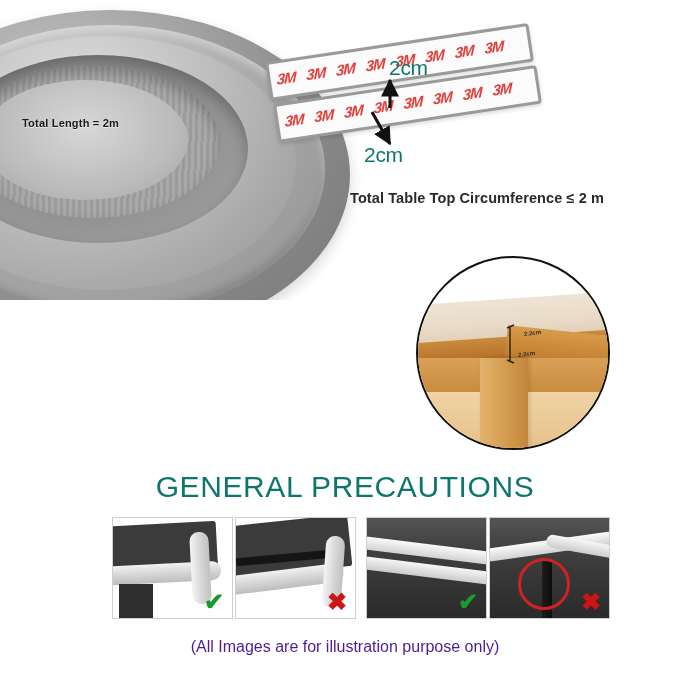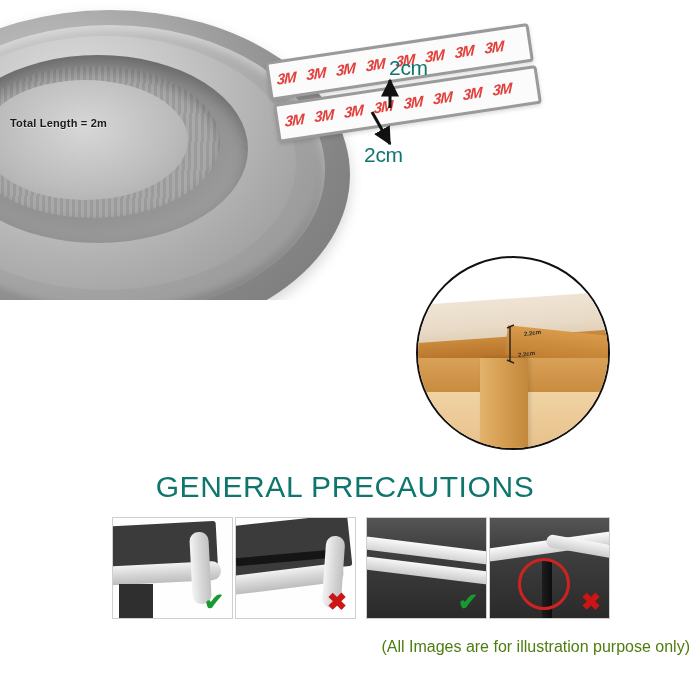--- a/index.html
+++ b/index.html
@@ -36,21 +36,21 @@
   .coil-hole-inner{
     position:absolute;left:-34px;top:66px;width:254px;height:152px;border-radius:50%;
     background:repeating-linear-gradient(92deg,#a9a9a9 0 3px,#9b9b9b 3px 6px);
     box-shadow:inset 0 6px 12px rgba(0,0,0,.22);
   }
   .coil-hole-core{
     position:absolute;left:-18px;top:80px;width:206px;height:120px;border-radius:50%;
     background:radial-gradient(ellipse at 50% 40%,#d7d7d7 0%,#bcbcbc 60%,#a5a5a5 100%);
   }
   .length-label{
-    position:absolute;left:10px;top:117px;
+    position:absolute;left:22px;top:117px;
     font-size:11px;font-weight:bold;color:#1a1a1a;letter-spacing:.2px;
     white-space:nowrap;text-shadow:0 1px 1px rgba(255,255,255,.7);
   }
 
   
   .strip{
     position:absolute;height:33px;width:260px;
     background:#fbfbfb;
     border:3px solid #9a9a9a;border-radius:4px;
     overflow:hidden;
@@ -169,22 +169,22 @@
     position:absolute;left:28px;top:40px;width:46px;height:46px;
     border:3px solid #cf2222;border-radius:50%;
   }
   .mark{
     position:absolute;font-size:24px;font-weight:bold;line-height:1;
   }
   .mark-ok{right:8px;bottom:4px;color:#179a2e;}
   .mark-no{right:8px;bottom:4px;color:#cc1515;}
 
   .footnote{
-    position:absolute;left:0;right:0;top:638px;text-align:right;
-    font-size:16px;color:#4d7c0f;
+    position:absolute;left:0;right:0;top:638px;text-align:center;
+    font-size:16px;color:#4c1d95;
   }
 </style>
 </head>
 <body>
 
 <div id="root">
 
   <div class="coil-wrap">
     <div class="coil-outer"></div>
     <div class="coil-ring2"></div>
@@ -222,20 +222,21 @@
         <path d="M0,0 L6,3 L0,6 z" fill="#111"></path>
       </marker>
     </defs>
     <line x1="40" y1="48" x2="40" y2="20" stroke="#111" stroke-width="3" marker-end="url(#ah)"></line>
     <line x1="22" y1="52" x2="40" y2="84" stroke="#111" stroke-width="3" marker-end="url(#ah)"></line>
   </svg>
   <div class="dim dim-top">2cm</div>
   <div class="dim dim-bottom">2cm</div>
 
   <div class="circ-block">
+    <div class="circ-line1">Total Table Top Circumference  ≤ 2 m</div>
   </div>
 
   <div class="circle-photo">
     <div class="tbl-top"></div>
     <div class="tbl-edge"></div>
     <div class="tbl-edge-r"></div>
     <div class="tbl-apron"></div>
     <div class="tbl-apron2"></div>
     <div class="tbl-leg-front"></div>
     <svg class="micro-bracket">

